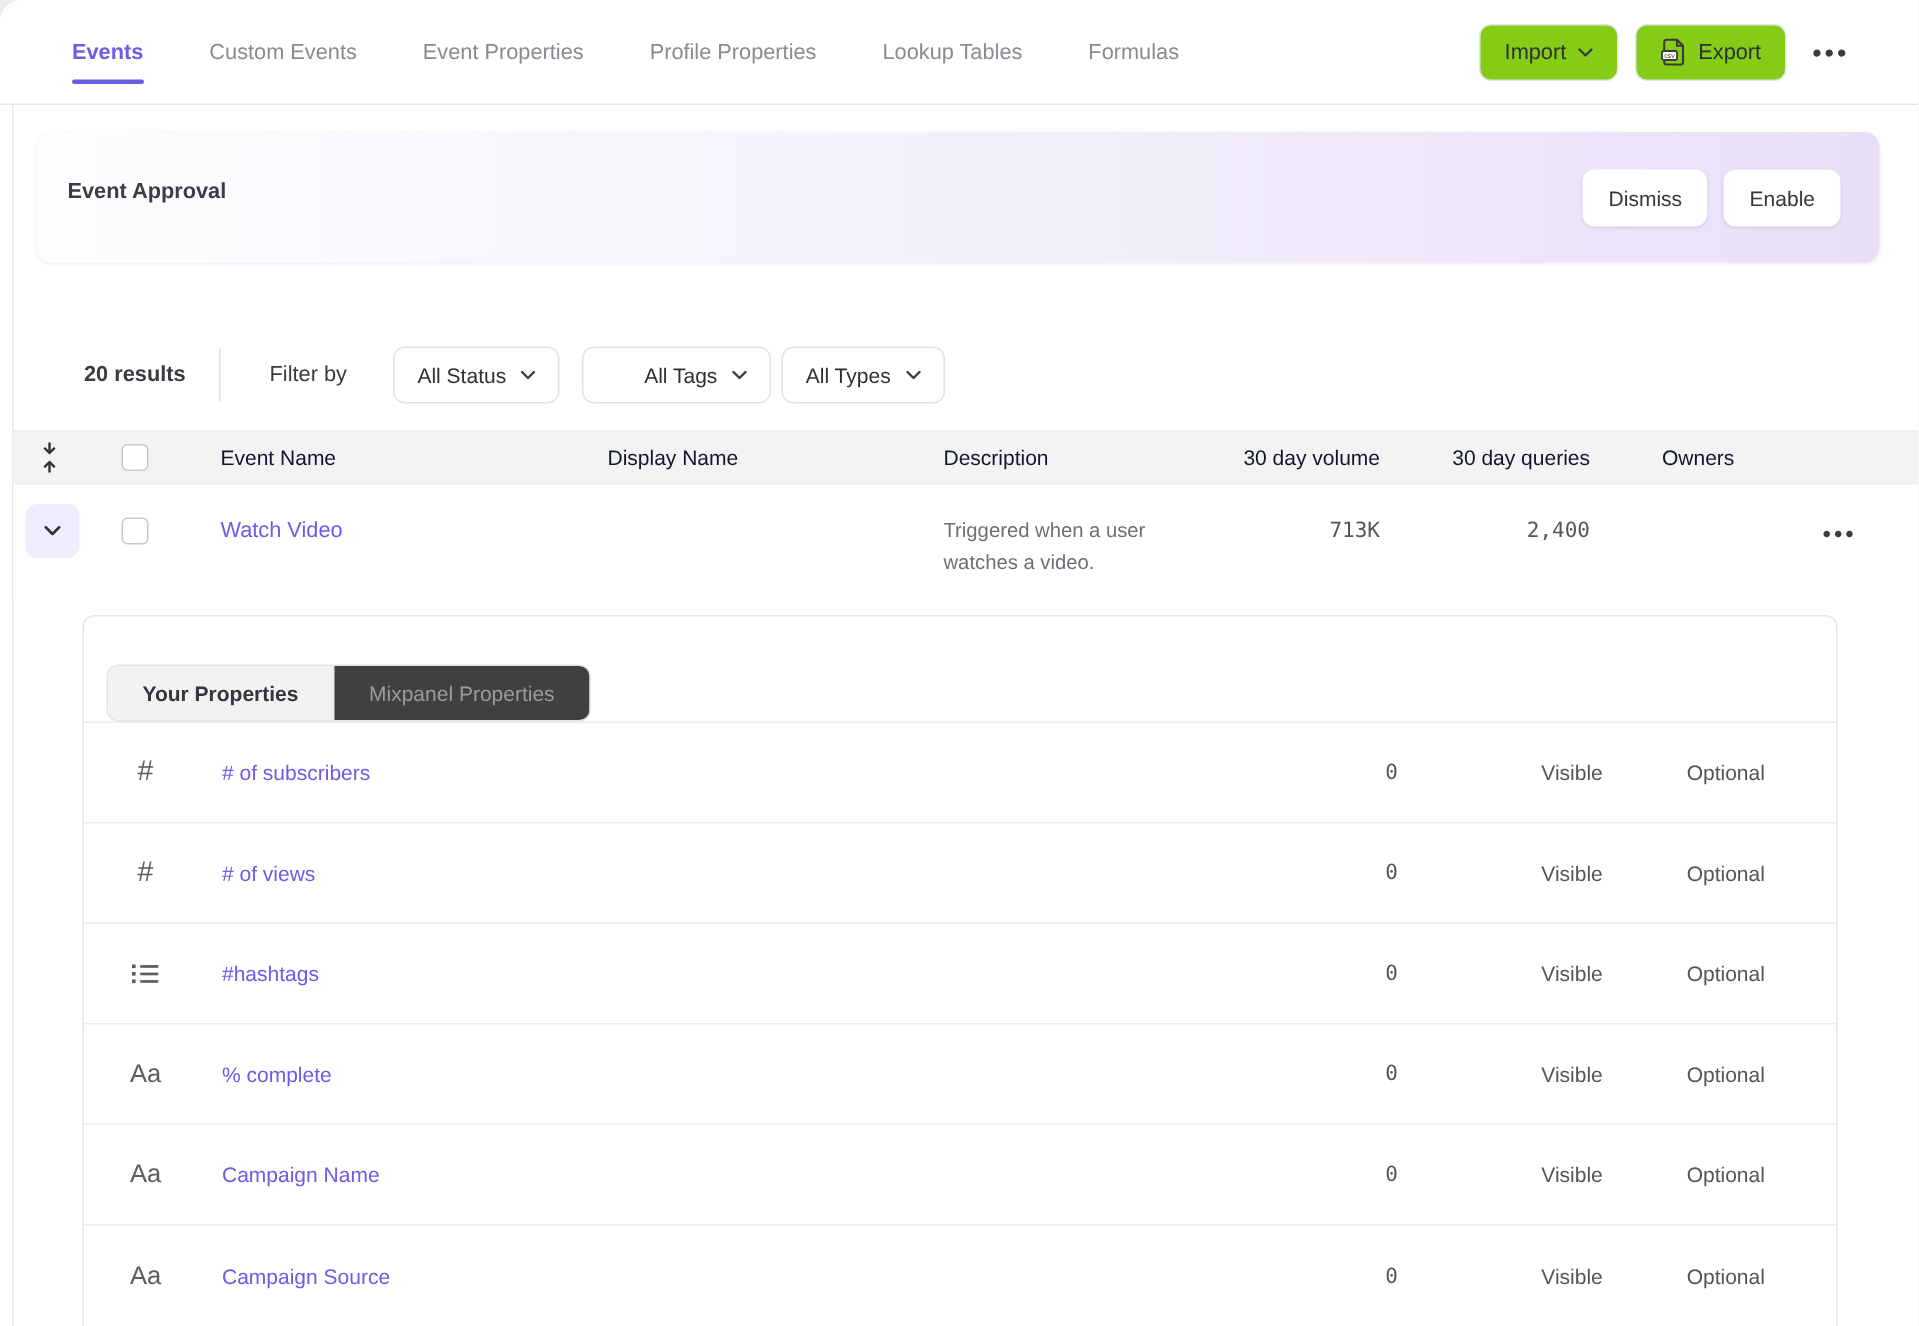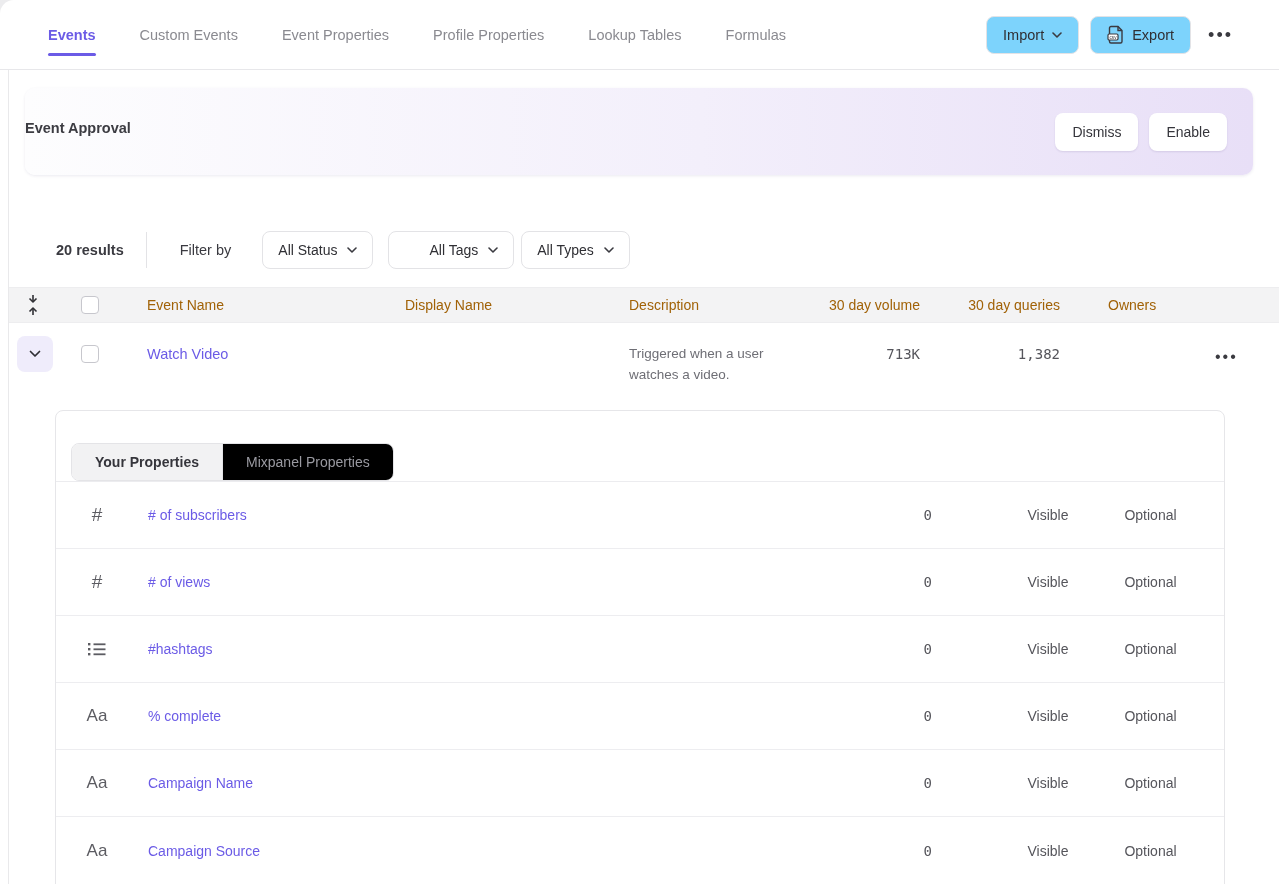--- a/index.html
+++ b/index.html
@@ -29,38 +29,38 @@
   }
   .nav-tab.active { color:#6b5be6; font-weight:700; }
   .nav-tab.active::after {
     content:""; position:absolute; left:0; right:0; bottom:13px;
     height:3px; background:#6b5be6; border-radius:2px;
   }
   .nav-actions { margin-left:auto; display:flex; align-items:center; gap:11px; margin-right:40px; }
   .btn {
     display:inline-flex; align-items:center; gap:8px;
     height:38px; padding:0 16px;
-    border:1px solid #e3e3e6; border-radius:8px; background:#7dd3fc;
+    border:1px solid #e3e3e6; border-radius:8px; background:#84cc16;
     font-size:14.5px; font-weight:500; color:#2f2f34; cursor:pointer;
     font-family:"Liberation Sans", sans-serif;
   }
   .chev { display:inline-block; }
   .more-btn {
     border:none; background:none; cursor:pointer; padding:4px 6px;
     color:#3a3a40; font-size:18px; letter-spacing:2px; line-height:1;
   }
   
   .banner {
     position:absolute; left:25px; top:88px; width:1228px; height:87px;
     border-radius:10px;
     background:linear-gradient(90deg, #fdfdfe 0%, #f3effb 55%, #e8dff7 100%);
     box-shadow:0 1px 3px rgba(60,45,110,0.10);
     display:flex; align-items:center;
   }
-  .banner-text { }
+  .banner-text { margin-left:20px; }
   .banner-title { font-size:14.5px; font-weight:700; color:#3c3c42; margin-bottom:7px; }
   .banner-desc { font-size:13.5px; color:#6e6e75; }
   .banner-actions { margin-left:auto; margin-right:26px; display:flex; gap:11px;padding-left:48px; }
   .banner-btn {
     height:38px; padding:0 17px; border:none; border-radius:8px; background:#fff;
     font-size:14px; font-weight:500; color:#35353b; cursor:pointer;
     box-shadow:0 1px 2px rgba(60,45,110,0.12);
     font-family:"Liberation Sans", sans-serif;
   }
   
@@ -88,21 +88,21 @@
     border:none; background:transparent; outline:none; flex:1; min-width:0;
     font-size:14px; color:#3a3a40; font-family:"Liberation Sans", sans-serif;
   }
   .search-box input::placeholder { color:#8f8f96; }
   
   .left-edge { position:absolute; left:8px; top:70px; bottom:0; width:1px; background:#e9e9eb; }
   
   .table-head {
     position:absolute; left:9px; right:0; top:287px; height:36px;
     background:#f3f3f4; border-top:1px solid #ededef; border-bottom:1px solid #ededef;
-    font-size:14px; color:#a16207;
+    font-size:14px; color:#0f172a;
   }
   .col-abs { position:absolute; top:0; height:100%; display:flex; align-items:center; }
   .checkbox {
     width:18px; height:18px; border:1.5px solid #c7c7cd; border-radius:4px;
     background:#fff; cursor:pointer;
   }
   .num-col { justify-content:flex-end; }
   
   .event-row { position:absolute; left:9px; right:0; top:323px; height:78px; background:#fff; }
   .chev-btn {
@@ -118,21 +118,21 @@
     position:absolute; left:55px; top:410px; width:1170px; height:560px;
     border:1px solid #e6e6e9; border-radius:8px 8px 0 0; background:#fff;
   }
   .panel-head { height:71px; border-bottom:1px solid #ececef; display:flex; align-items:flex-end; }
   .seg-group {
     margin-left:15px; display:flex; border:1px solid #e4e4e7; border-radius:8px;
     overflow:hidden; height:38px;
   }
   .seg {
     display:flex; align-items:center; justify-content:center;
-    padding:0 23px; font-size:14px; cursor:pointer; background:#000000; color:#9a9aa1;
+    padding:0 23px; font-size:14px; cursor:pointer; background:#404040; color:#9a9aa1;
     font-weight:500;
   }
   .seg.active { background:#f2f2f3; color:#35353b; font-weight:700; border-right:1px solid #e4e4e7; }
   .prop-row { position:relative; height:67px; border-bottom:1px solid #ededf0; }
   .prop-row:last-child { border-bottom:none; }
   .type-icon {
     position:absolute; left:26px; top:0; height:100%; width:30px;
     display:flex; align-items:center; justify-content:center;
     color:#5c5c62; font-size:17px; font-weight:500;
   }
@@ -257,21 +257,21 @@
       <span class="checkbox"></span>
     </div>
     <div class="col-abs" style="left:138px; top:13px; height:36px;">
       <a class="event-link">Watch Video</a>
     </div>
     <div class="col-abs" style="left:396px; top:13px; height:36px;"></div>
     <div style="position:absolute; left:620px; top:20px;">
       <div class="desc">Triggered when a user watches a video.</div>
     </div>
     <div class="col-abs num-col mono-num" style="left:751px; top:13px; height:36px; width:160px;">713K</div>
-    <div class="col-abs num-col mono-num" style="left:891px; top:13px; height:36px; width:160px;">1,382</div>
+    <div class="col-abs num-col mono-num" style="left:891px; top:13px; height:36px; width:160px;">2,400</div>
     <div class="col-abs" style="left:1099px; top:13px; height:36px;"></div>
     <button class="more-btn" style="position:absolute; left:1200px; top:22px; font-size:16px;">•••</button>
   </div>
 
   <div class="props-panel">
     <div class="panel-head">
       <div class="seg-group">
         <div class="seg active">Your Properties</div>
         <div class="seg">Mixpanel Properties</div>
       </div>

